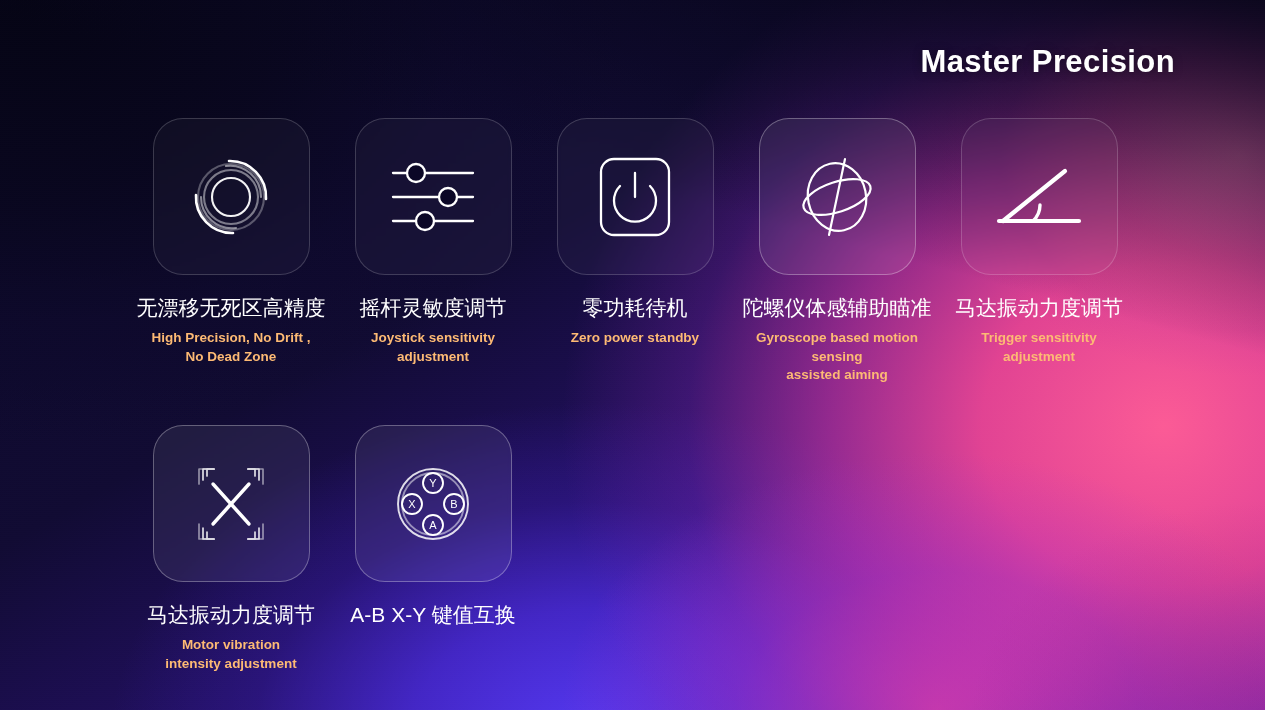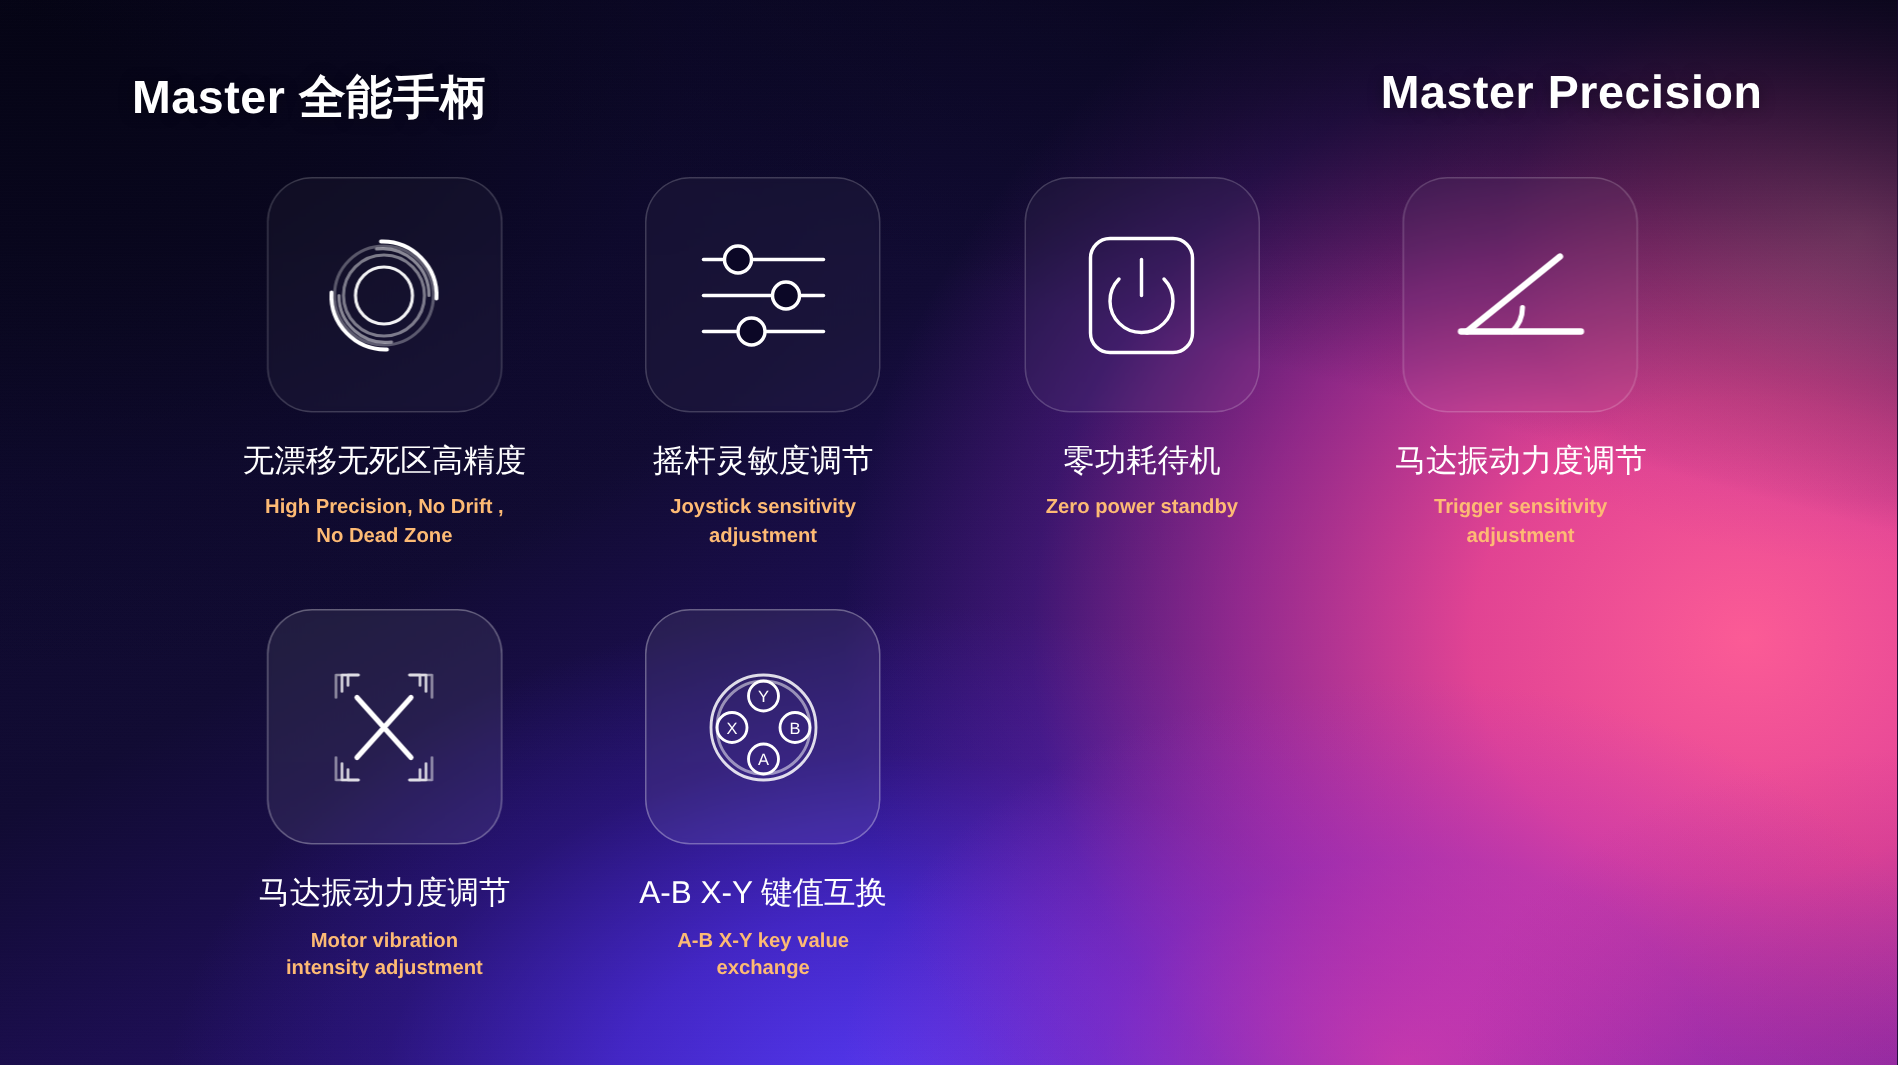--- a/index.html
+++ b/index.html
@@ -90,21 +90,21 @@
   }
   #title-left  { left:88px; }
   #title-right { right:90px; text-align:right; }
 
   
   .grid {
     position:absolute;
     left:130px; top:118px;
     width:1010px;
     display:grid;
-    grid-template-columns:repeat(4, 1fr);
+    grid-template-columns:repeat(5, 1fr);
     row-gap:40px;
     column-gap:0px;
   }
 
   .feature {
     display:flex;
     flex-direction:column;
     align-items:center;
   }
 
@@ -147,21 +147,20 @@
 
   <div class="bg-layer bg-base"></div>
   <div class="bg-layer bg-blue-bloom"></div>
   <div class="bg-layer bg-pink-main"></div>
   <div class="bg-layer bg-pink-lobe"></div>
   <div class="bg-layer bg-magenta-low"></div>
   <div class="bg-layer bg-dark-corner"></div>
   <div class="bg-layer bg-topright-fade"></div>
   <div class="bg-layer bg-grain"></div>
 
-  <h1 class="title" id="title-left">Master 全能手柄</h1>
   <h1 class="title" id="title-right">Master Precision</h1>
 
   <div class="grid">
 
     <div class="feature">
       <div class="tile">
         <span>
           <svg width="96" height="96" viewBox="0 0 96 96" fill="none" stroke="#ffffff" stroke-width="2.1" stroke-linecap="round">
             <circle cx="48" cy="48" r="19" opacity=".95"></circle>
             <circle cx="48" cy="48" r="27" opacity=".45"></circle>
@@ -203,20 +202,34 @@
             <rect x="14" y="10" width="68" height="76" rx="13"></rect>
             <path d="M33 37 A21 21 0 1 0 63 37" stroke-width="2.3"></path>
             <line x1="48" y1="24" x2="48" y2="48"></line>
           </svg>
         </span>
       </div>
       <div class="cap-cn">零功耗待机</div>
       <div class="cap-en">Zero power standby</div>
     </div>
 
+    <div class="feature">
+      <div class="tile bright">
+        <span>
+          <svg width="100" height="100" viewBox="0 0 100 100" fill="none" stroke="#ffffff" stroke-width="2.2" stroke-linecap="round">
+            <ellipse cx="50" cy="50" rx="29" ry="34" transform="rotate(-12 50 50)"></ellipse>
+            <ellipse cx="50" cy="50" rx="35" ry="15" transform="rotate(-18 50 50)"></ellipse>
+            <line x1="58" y1="12" x2="42" y2="88"></line>
+          </svg>
+        </span>
+      </div>
+      <div class="cap-cn">陀螺仪体感辅助瞄准</div>
+      <div class="cap-en">Gyroscope based motion sensing
+assisted aiming</div>
+    </div>
 
     <div class="feature">
       <div class="tile">
         <span>
           <svg width="96" height="96" viewBox="0 0 96 96" fill="none" stroke="#ffffff" stroke-width="4.2" stroke-linecap="round">
             <line x1="8" y1="72" x2="88" y2="72"></line>
             <line x1="12" y1="72" x2="74" y2="22"></line>
             <path d="M42 72 A22 22 0 0 0 49 56" stroke-width="3.4"></path>
           </svg>
         </span>
@@ -266,18 +279,16 @@
             <circle cx="71" cy="50" r="10"></circle>
             <circle cx="50" cy="71" r="10"></circle>
             <text x="50" y="33" font-family="Liberation Sans, sans-serif" font-size="11" fill="#ffffff" stroke="none" text-anchor="middle">Y</text>
             <text x="29" y="54" font-family="Liberation Sans, sans-serif" font-size="11" fill="#ffffff" stroke="none" text-anchor="middle">X</text>
             <text x="71" y="54" font-family="Liberation Sans, sans-serif" font-size="11" fill="#ffffff" stroke="none" text-anchor="middle">B</text>
             <text x="50" y="75" font-family="Liberation Sans, sans-serif" font-size="11" fill="#ffffff" stroke="none" text-anchor="middle">A</text>
           </svg>
         </span>
       </div>
       <div class="cap-cn">A-B X-Y 键值互换</div>
-      <div class="cap-en">A-B X-Y key value
-exchange</div>
     </div>
 
   </div>
 </div>
 
 </body></html>

